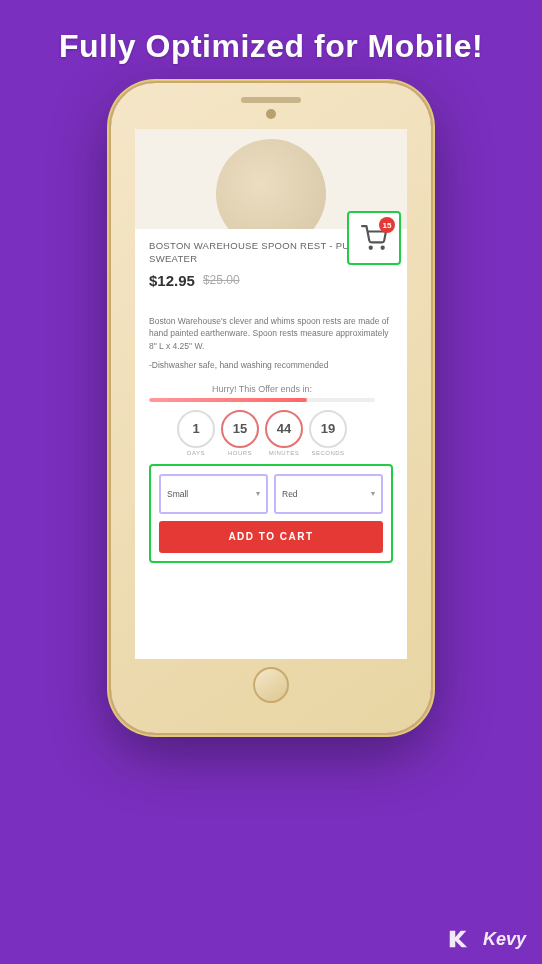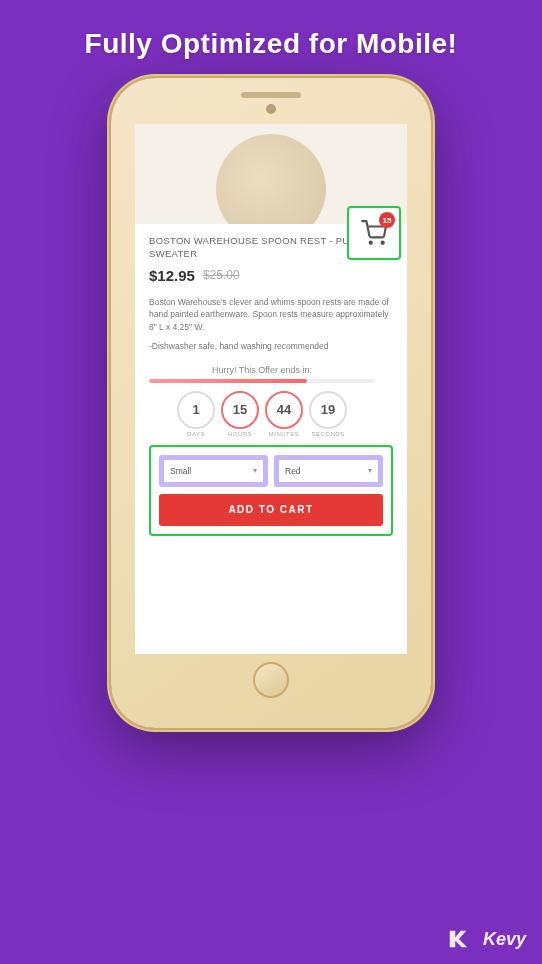--- a/index.html
+++ b/index.html
@@ -11,21 +11,21 @@
       font-family: -apple-system, BlinkMacSystemFont, 'Segoe UI', sans-serif;
       display: flex;
       flex-direction: column;
       align-items: center;
       position: relative;
       overflow: hidden;
     }
 
     .headline {
       color: #ffffff;
-      font-size: 28px;
+      font-size: 32px;
       font-weight: 800;
       margin-top: 28px;
       margin-bottom: 18px;
       letter-spacing: 0.5px;
       text-shadow: 0 1px 3px rgba(0,0,0,0.2);
     }
 
     
     .phone-shell {
       width: 320px;
@@ -151,21 +151,21 @@
       line-height: 1.4;
       font-weight: 500;
       margin-bottom: 6px;
       text-transform: uppercase;
     }
 
     .price-row {
       display: flex;
       align-items: center;
       gap: 8px;
-      margin-bottom: 12px;
+      margin-bottom: 26px;
     }
 
     .price-current {
       font-size: 15px;
       font-weight: 700;
       color: #333;
     }
 
     .price-original {
       font-size: 12px;
@@ -259,22 +259,22 @@
     }
 
     .select-row {
       display: flex;
       gap: 6px;
       margin-bottom: 7px;
     }
 
     .select-field {
       flex: 1;
-      height: 26px;
-      border: 5px solid #c4b5fd;
+      height: 40px;
+      border: 2px solid #c4b5fd;
       border-radius: 3px;
       background: white;
       font-size: 8.5px;
       color: #555;
       padding: 11px 6px;
       display: flex;
       align-items: center;
       justify-content: space-between;
     }
 

